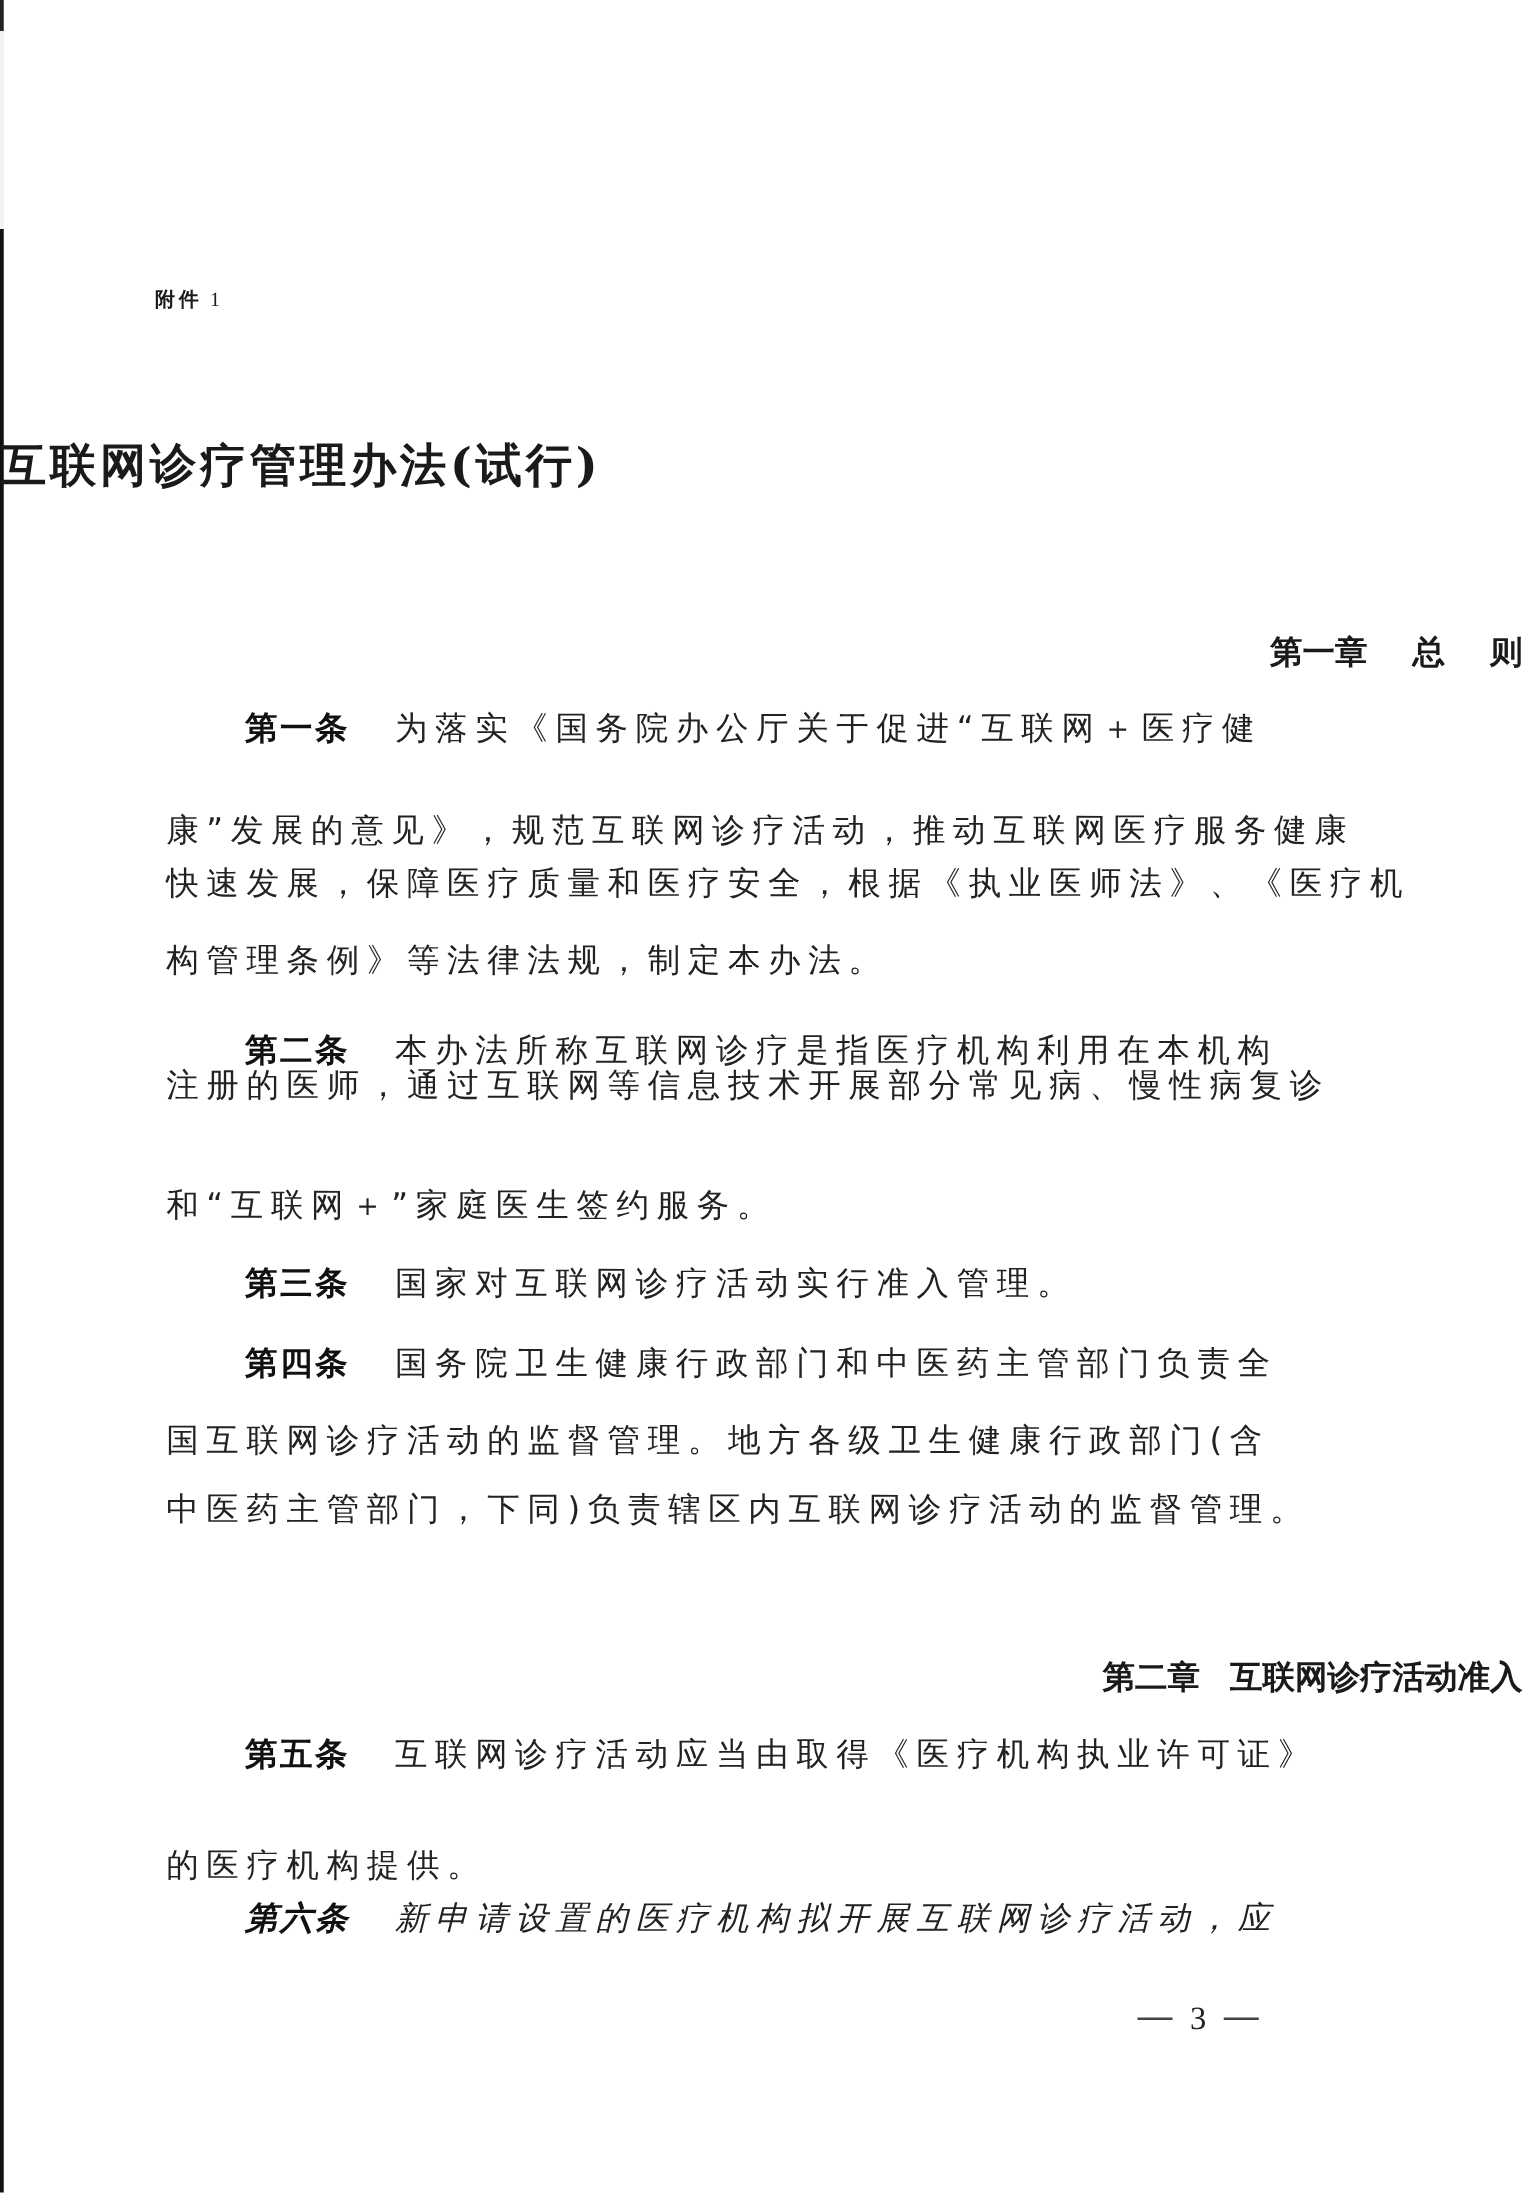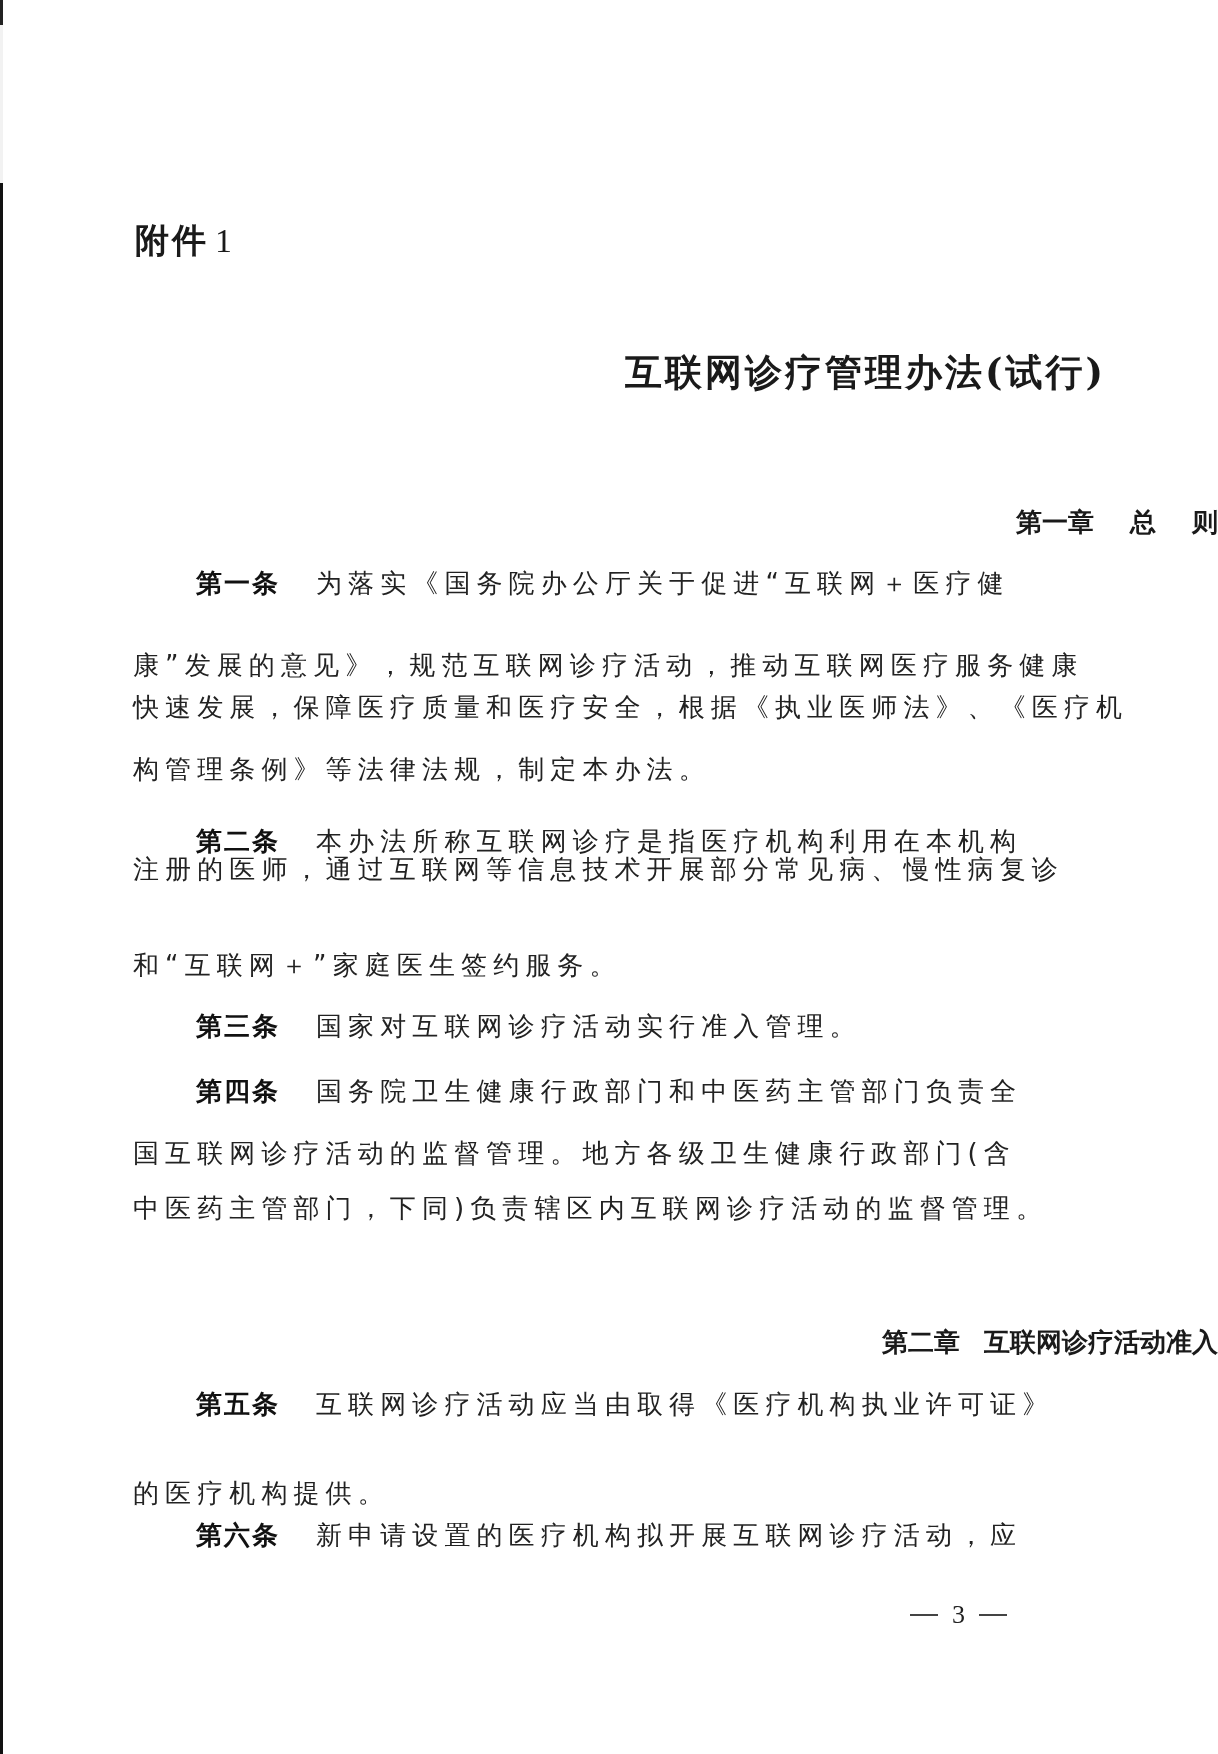--- a/index.html
+++ b/index.html
@@ -18,39 +18,39 @@
     .left-edge {
       position: absolute;
       left: 0;
       top: 0;
       width: 3px;
       height: 1754px;
       background: linear-gradient(to bottom, #222 0, #222 25px, #f2f2f2 25px, #f2f2f2 183px, #111 183px, #111 100%);
     }
     .attachment-label {
       position: absolute;
-      left: 135px;
+      left: 124px;
       top: 222px;
-      font-size: 34px;
+      font-size: 16px;
       font-family: "DejaVu Sans", sans-serif;
       font-weight: bold;
       letter-spacing: 3px;
       line-height: 36px;
     }
     .attachment-label .num {
       font-family: "Liberation Serif", serif;
       font-weight: normal;
       margin-left: 6px;
     }
     .doc-title {
       position: absolute;
       left: 0;
       width: 1106px;
       top: 346px;
-      text-align: right;
+      text-align: left;
       font-size: 37px;
       font-weight: bold;
       font-family: "DejaVu Serif", serif;
       letter-spacing: 3px;
       line-height: 52px;
     }
     .chapter-heading {
       position: absolute;
       left: 0;
       width: 1218px;
@@ -124,19 +124,19 @@
 
 <div class="para-line indent" style="top:1073px;"><span class="article-label">第四条</span><span>国务院卫生健康行政部门和中医药主管部门负责全</span></div>
 <div class="para-line" style="top:1135px;">国互联网诊疗活动的监督管理。地方各级卫生健康行政部门(含</div>
 <div class="para-line" style="top:1190px;">中医药主管部门，下同)负责辖区内互联网诊疗活动的监督管理。</div>
 
 <div class="chapter-heading" style="top:1324px;"><span>第二章</span><span class="gap-small"></span><span>互联网诊疗活动准入</span></div>
 
 <div class="para-line indent" style="top:1386px;"><span class="article-label">第五条</span><span>互联网诊疗活动应当由取得《医疗机构执业许可证》</span></div>
 <div class="para-line" style="top:1448px;margin-top:27px;">的医疗机构提供。</div>
 
-<div class="para-line indent" style="top:1517px;"><span class="article-label">第六条</span><span>新申请设置的医疗机构拟开展互联网诊疗活动，应</span></div>
+<div class="para-line indent" style="top:1517px;font-style:italic;"><span class="article-label">第六条</span><span>新申请设置的医疗机构拟开展互联网诊疗活动，应</span></div>
 
 <div class="page-number">
     <span class="dash"></span>
     <span>3</span>
     <span class="dash"></span>
   </div>
 
 </body></html>

